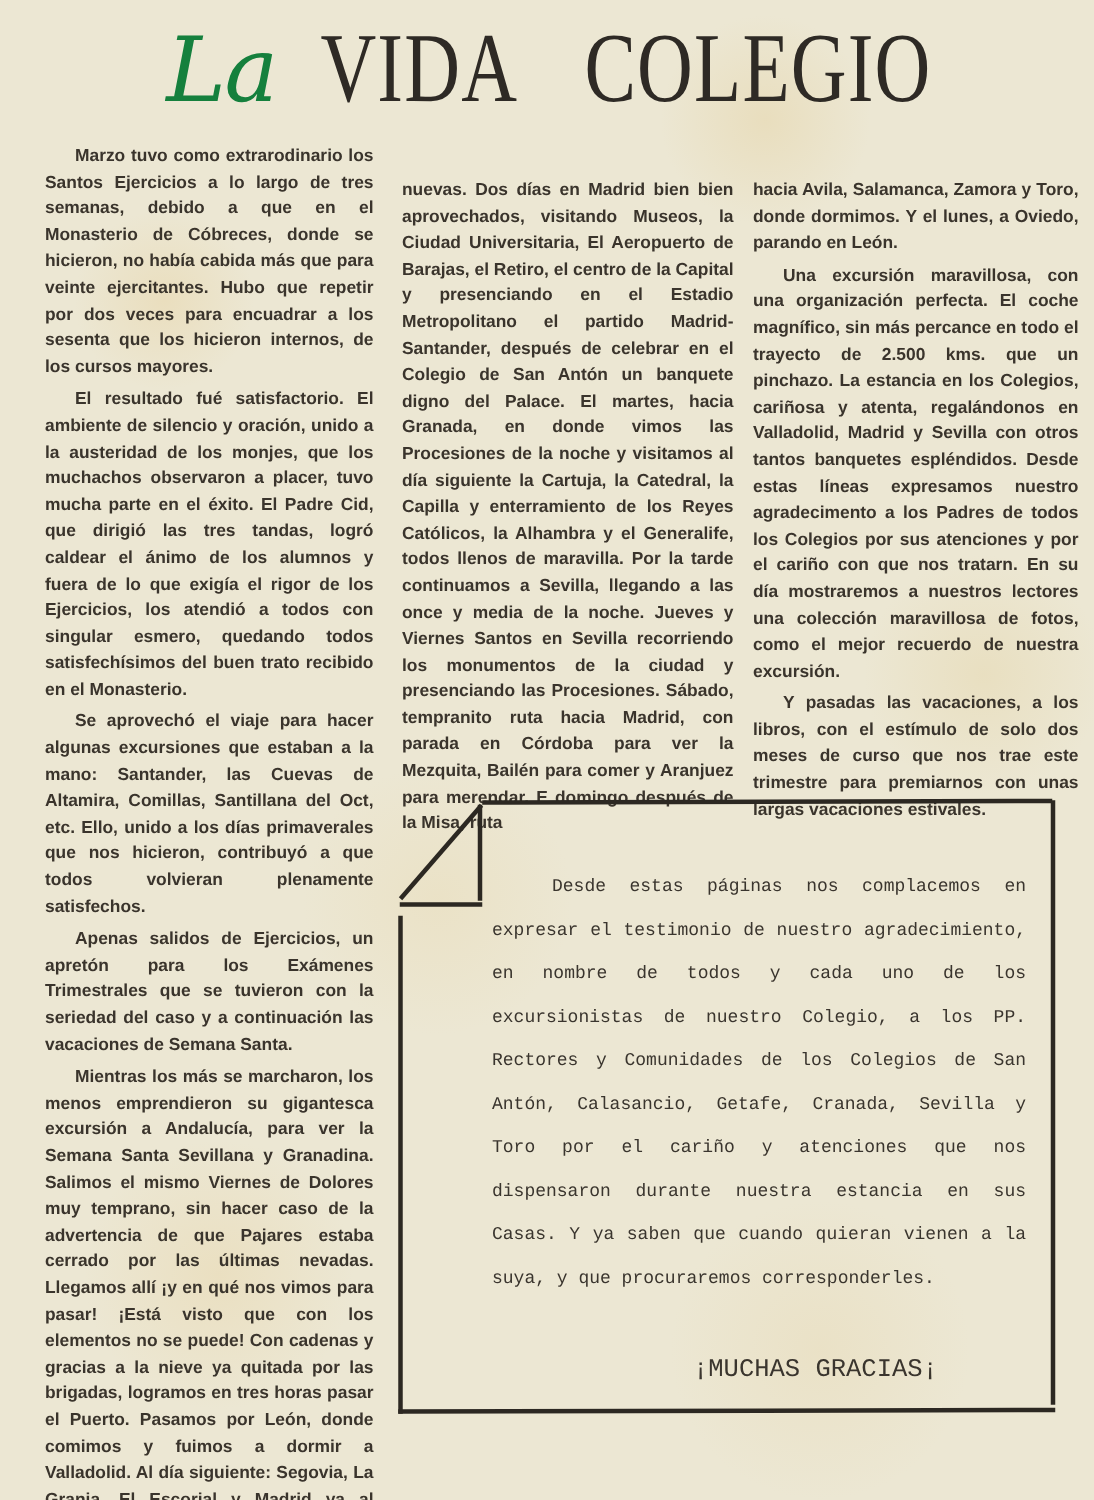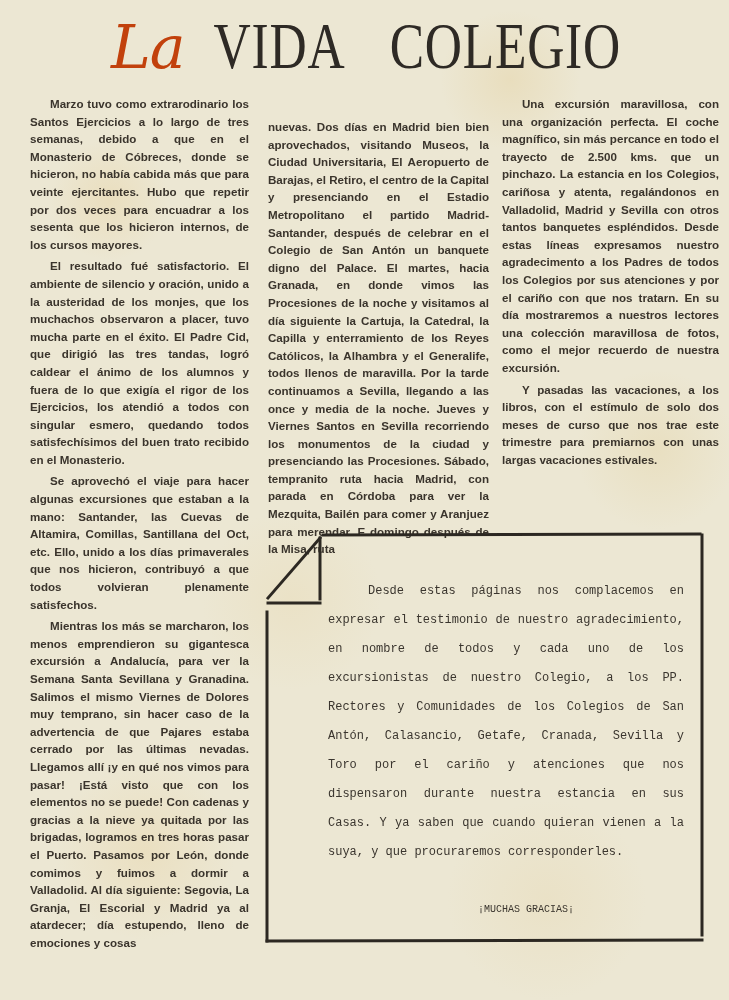--- a/index.html
+++ b/index.html
@@ -15,21 +15,21 @@
       radial-gradient(circle at 75% 90%, rgba(228,208,160,0.25) 0, rgba(228,208,160,0) 100px);
     color: #2b2620;
   }
   .title {
     position: absolute; left: 0; top: 8px; width: 729px; height: 80px;
     display: flex; align-items: baseline; justify-content: center;
     white-space: nowrap;
   }
   .title .script {
     font-family: "DejaVu Serif", serif; font-style: italic;
-    font-size: 60px; color: #c2410c; letter-spacing: -1px;
+    font-size: 60px; color: #15803d; letter-spacing: -1px;
   }
   .title .caps {
     font-family: "Liberation Serif", serif;
     font-size: 66px; color: #2e2a25;
     transform: scaleX(0.78); display: inline-block; letter-spacing: 1px;
   }
   .title .caps.vida { margin: 0 -12px 0 -4px; }
   .title .caps.colegio { margin: 0 -36px 0 -22px; }
   .title .gap { display: inline-block; width: 14px; }
 
@@ -47,48 +47,50 @@
 
   .box-frame { position: absolute; left: 0; top: 0; pointer-events: none; }
   .box-text {
     position: absolute; left: 328px; top: 577px; width: 356px;
     font-family: "Liberation Mono", monospace;
     font-size: 12px; line-height: 29px; color: #3a352e;
     text-align: justify;
   }
   .box-text p { margin: 0; text-indent: 40px; }
   .box-thanks {
-    position: absolute; left: 478px; top: 904px;
-    font-family: "Liberation Mono", monospace; font-size: 10px; color: #3a352e;
+    position: absolute; left: 462px; top: 904px;
+    font-family: "Liberation Mono", monospace; font-size: 17px; color: #3a352e;
   }
 </style>
 </head>
 <body>
 
 <div class="title">
   <span class="script">La</span>
   <span class="gap"></span>
   <span class="caps vida">VIDA</span>
   <span class="gap"></span>
   <span class="gap"></span>
   <span class="caps colegio">COLEGIO</span>
 </div>
 
 <div class="col col1">
   <p>Marzo tuvo como extrarodinario los Santos Ejercicios a lo largo de tres semanas, debido a que en el Monasterio de Cóbreces, donde se hicieron, no había cabida más que para veinte ejercitantes. Hubo que repetir por dos veces para encuadrar a los sesenta que los hicieron internos, de los cursos mayores.</p>
   <p>El resultado fué satisfactorio. El ambiente de silencio y oración, unido a la austeridad de los monjes, que los muchachos observaron a placer, tuvo mucha parte en el éxito. El Padre Cid, que dirigió las tres tandas, logró caldear el ánimo de los alumnos y fuera de lo que exigía el rigor de los Ejercicios, los atendió a todos con singular esmero, quedando todos satisfechísimos del buen trato recibido en el Monasterio.</p>
   <p>Se aprovechó el viaje para hacer algunas excursiones que estaban a la mano: Santander, las Cuevas de Altamira, Comillas, Santillana del Oct, etc. Ello, unido a los días primaverales que nos hicieron, contribuyó a que todos volvieran plenamente satisfechos.</p>
+  <p>Apenas salidos de Ejercicios, un apretón para los Exámenes Trimestrales que se tuvieron con la seriedad del caso y a continuación las vacaciones de Semana Santa.</p>
   <p>Mientras los más se marcharon, los menos emprendieron su gigantesca excursión a Andalucía, para ver la Semana Santa Sevillana y Granadina. Salimos el mismo Viernes de Dolores muy temprano, sin hacer caso de la advertencia de que Pajares estaba cerrado por las últimas nevadas. Llegamos allí ¡y en qué nos vimos para pasar! ¡Está visto que con los elementos no se puede! Con cadenas y gracias a la nieve ya quitada por las brigadas, logramos en tres horas pasar el Puerto. Pasamos por León, donde comimos y fuimos a dormir a Valladolid. Al día siguiente: Segovia, La Granja, El Escorial y Madrid ya al atardecer; día estupendo, lleno de emociones y cosas</p>
 </div>
 
 <div class="col col2">
   <p class="cont">nuevas. Dos días en Madrid bien bien aprovechados, visitando Museos, la Ciudad Universitaria, El Aeropuerto de Barajas, el Retiro, el centro de la Capital y presenciando en el Estadio Metropolitano el partido Madrid-Santander, después de celebrar en el Colegio de San Antón un banquete digno del Palace. El martes, hacia Granada, en donde vimos las Procesiones de la noche y visitamos al día siguiente la Cartuja, la Catedral, la Capilla y enterramiento de los Reyes Católicos, la Alhambra y el Generalife, todos llenos de maravilla. Por la tarde continuamos a Sevilla, llegando a las once y media de la noche. Jueves y Viernes Santos en Sevilla recorriendo los monumentos de la ciudad y presenciando las Procesiones. Sábado, tempranito ruta hacia Madrid, con parada en Córdoba para ver la Mezquita, Bailén para comer y Aranjuez para merendar. E domingo después de la Misa, ruta</p>
 </div>
 
 <div class="col col3">
+  <p class="cont">hacia Avila, Salamanca, Zamora y Toro, donde dormimos. Y el lunes, a Oviedo, parando en León.</p>
   <p>Una excursión maravillosa, con una organización perfecta. El coche magnífico, sin más percance en todo el trayecto de 2.500 kms. que un pinchazo. La estancia en los Colegios, cariñosa y atenta, regalándonos en Valladolid, Madrid y Sevilla con otros tantos banquetes espléndidos. Desde estas líneas expresamos nuestro agradecimento a los Padres de todos los Colegios por sus atenciones y por el cariño con que nos tratarn. En su día mostraremos a nuestros lectores una colección maravillosa de fotos, como el mejor recuerdo de nuestra excursión.</p>
   <p>Y pasadas las vacaciones, a los libros, con el estímulo de solo dos meses de curso que nos trae este trimestre para premiarnos con unas largas vacaciones estivales.</p>
 </div>
 
 <svg class="box-frame" width="729" height="1000">
   <g stroke="#2c2822" stroke-width="3" fill="none" stroke-linecap="square">
     <line x1="323" y1="535" x2="700" y2="534"></line>
     <line x1="702" y1="535" x2="702" y2="935"></line>
     <line x1="267" y1="941" x2="702" y2="940"></line>
     <line x1="267" y1="612" x2="267" y2="941"></line>

